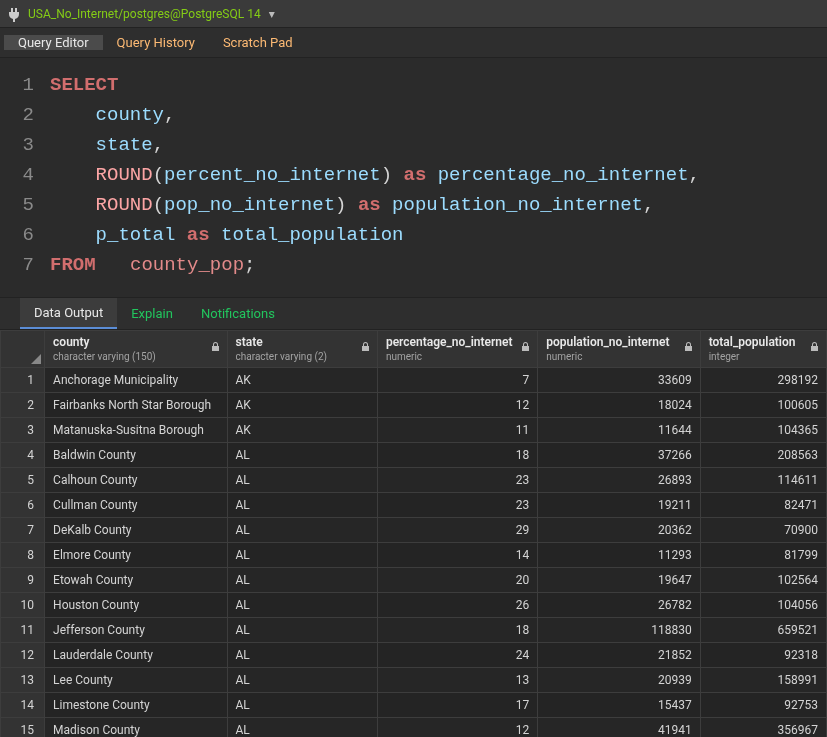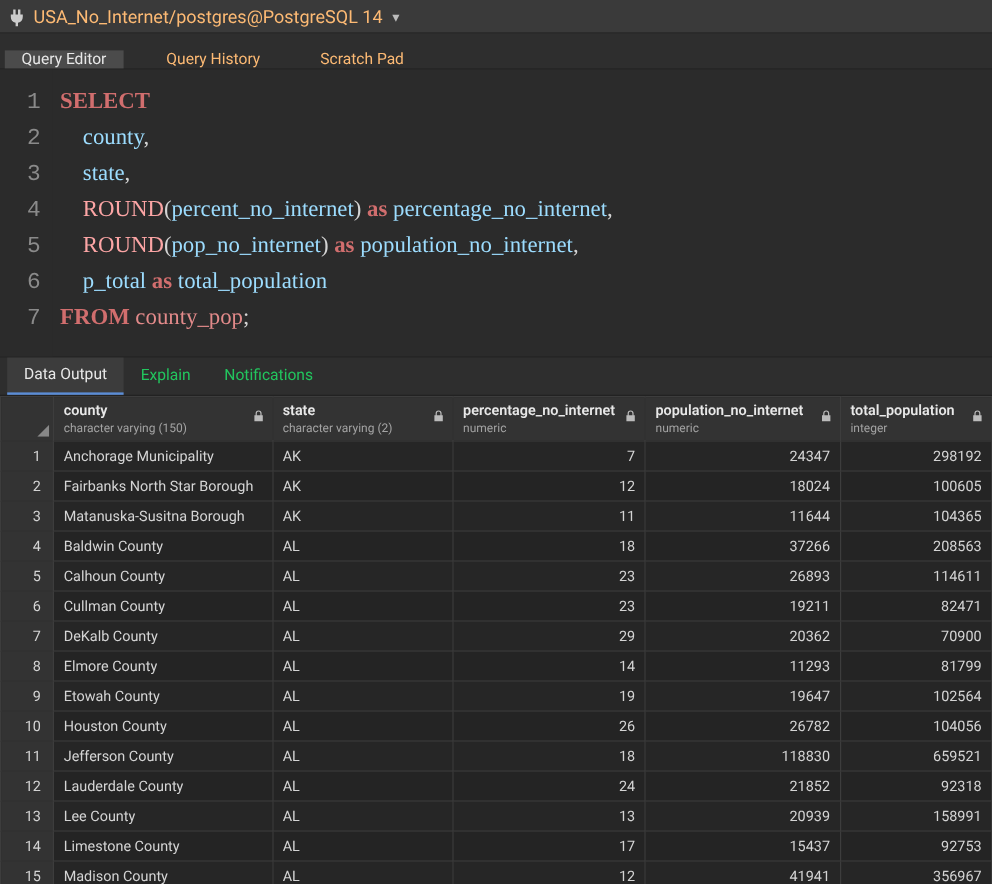--- a/index.html
+++ b/index.html
@@ -22,32 +22,31 @@
   .titlebar {
     height: 28px;
     background: #3a3a3a;
     display: flex;
     align-items: center;
     padding: 0 6px;
     gap: 6px;
     border-bottom: 1px solid #222;
   }
   .titlebar .plug-icon { color: #ccc; display:flex; align-items:center; }
-  .titlebar .title-text { color: #fdba74; font-size: 15px; }
+  .titlebar .title-text { color: #84cc16; font-size: 12px; }
   .titlebar .chev { color: #bbb; font-size: 12px; margin-left: 2px; }
 
   
   .tabstrip {
     height: 30px;
     background: #2e2e2e;
     display: flex;
-    align-items: flex-end;
+    align-items: center;
     border-bottom: 1px solid #222;
     padding-left: 4px;
-    gap: 22px;
   }
   .tabstrip .tab {
     padding: 0 14px;
     display: flex;
     align-items: center;
     color: #fdba74;
     font-size: 13px;
     cursor: pointer;
   }
   .tabstrip .tab.active {
@@ -68,40 +67,40 @@
     color: #8a8a8a;
     text-align: right;
     padding: 12px 10px 0 0;
     font-family: Consolas, "Courier New", monospace;
     font-size: 19px;
     line-height: 30px;
   }
   .code {
     flex: 1;
     padding: 12px 10px 0 6px;
-    font-family: Liberation Serif, serif;
+    font-family: Liberation Mono, monospace;
     font-size: 19px;
     line-height: 30px;
     color: #9cdcfe;
     white-space: pre;
   }
   .kwR { color: #d16e6e; font-weight: bold; } 
   .fn  { color: #fca5a5; }
   .ident { color: #9cdcfe; }
   .pun  { color: #d4d4d4; }
-  .tbl  { color: #e28a8a; }
+  .tbl  { color: #e28a8a; margin-left: 23px; }
 
   
   .results-tabs {
     height: 32px;
     background: #2e2e2e;
     display: flex;
     align-items: stretch;
     border-bottom: 1px solid #222;
-    padding-left: 6px;
+    padding-left: 20px;
   }
   .results-tabs .tab {
     padding: 0 14px;
     display: flex;
     align-items: center;
     color: #22c55e;
     font-size: 13px;
     cursor: pointer;
   }
   .results-tabs .tab.active {
@@ -264,21 +263,21 @@
                   <path d="M3 5V3.5a2.5 2.5 0 0 1 5 0V5h1v5H2V5zM4 5h3V3.5a1.5 1.5 0 0 0-3 0z" fill="#bbb"></path>
                 </svg></span></th>
           </tr>
         </thead>
       <tbody id="tbody">
           <tr>
             <td class="rownum">1</td>
             <td>Anchorage Municipality</td>
             <td>AK</td>
             <td class="num">7</td>
-            <td class="num">24347</td>
+            <td class="num">33609</td>
             <td class="num">298192</td>
           </tr>
           <tr>
             <td class="rownum">2</td>
             <td>Fairbanks North Star Borough</td>
             <td>AK</td>
             <td class="num">12</td>
             <td class="num">18024</td>
             <td class="num">100605</td>
           </tr>
@@ -327,21 +326,21 @@
             <td>Elmore County</td>
             <td>AL</td>
             <td class="num">14</td>
             <td class="num">11293</td>
             <td class="num">81799</td>
           </tr>
           <tr>
             <td class="rownum">9</td>
             <td>Etowah County</td>
             <td>AL</td>
-            <td class="num">19</td>
+            <td class="num">20</td>
             <td class="num">19647</td>
             <td class="num">102564</td>
           </tr>
           <tr>
             <td class="rownum">10</td>
             <td>Houston County</td>
             <td>AL</td>
             <td class="num">26</td>
             <td class="num">26782</td>
             <td class="num">104056</td>

